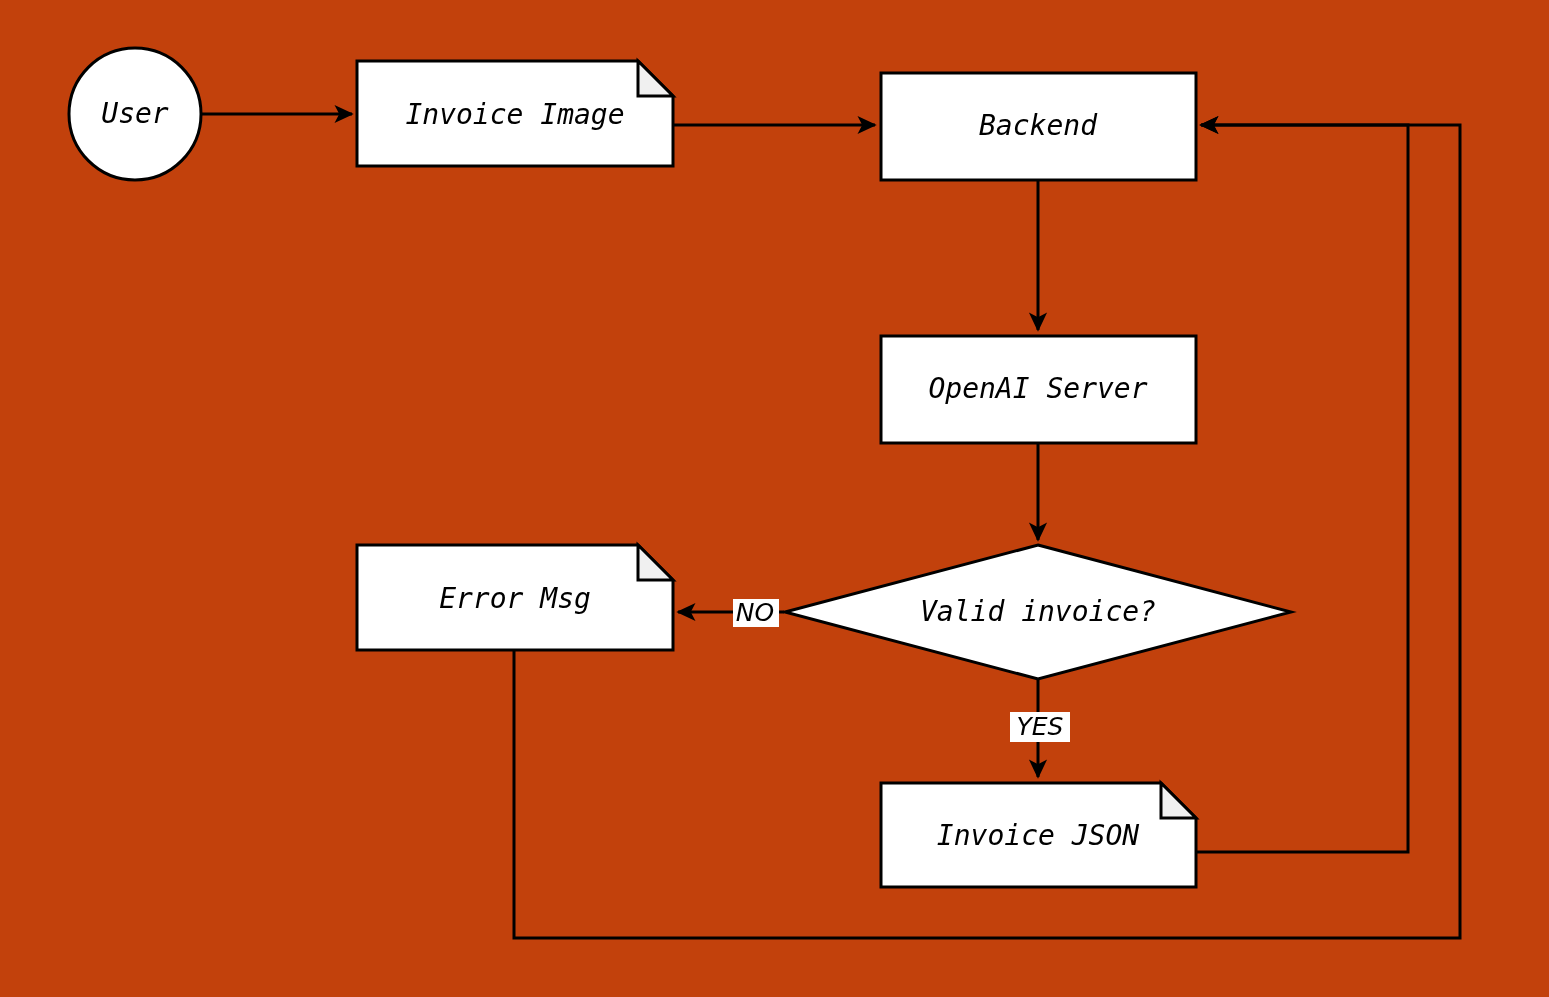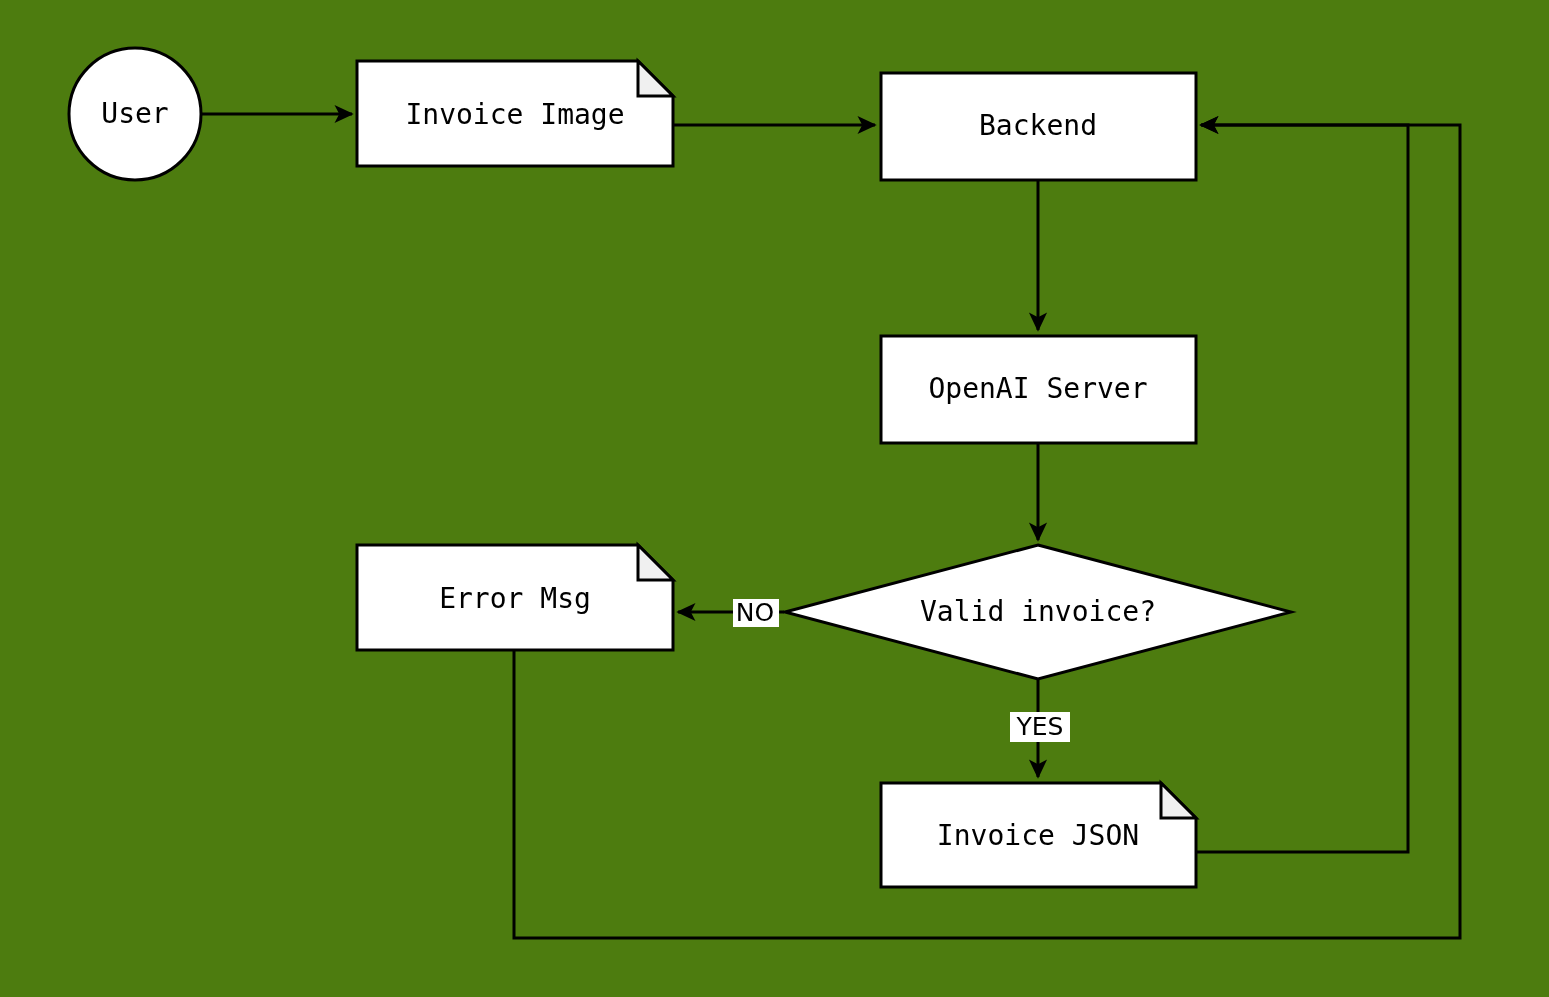--- a/index.html
+++ b/index.html
@@ -8,22 +8,23 @@
     padding: 0;
     background: #ffffff;
   }
   body {
     font-family: "DejaVu Sans", sans-serif;
   }
   #canvas-wrap {
     position: relative;
     width: 1549px;
     height: 997px;
-    background: #4d7c0f;
+    background: #c2410c;
     overflow: hidden;
+    font-style: italic;
   }
   svg#flowchart {
     display: block;
     width: 1549px;
     height: 997px;
   }
   .node-shape {
     fill: #ffffff;
     stroke: #000000;
     stroke-width: 3;

